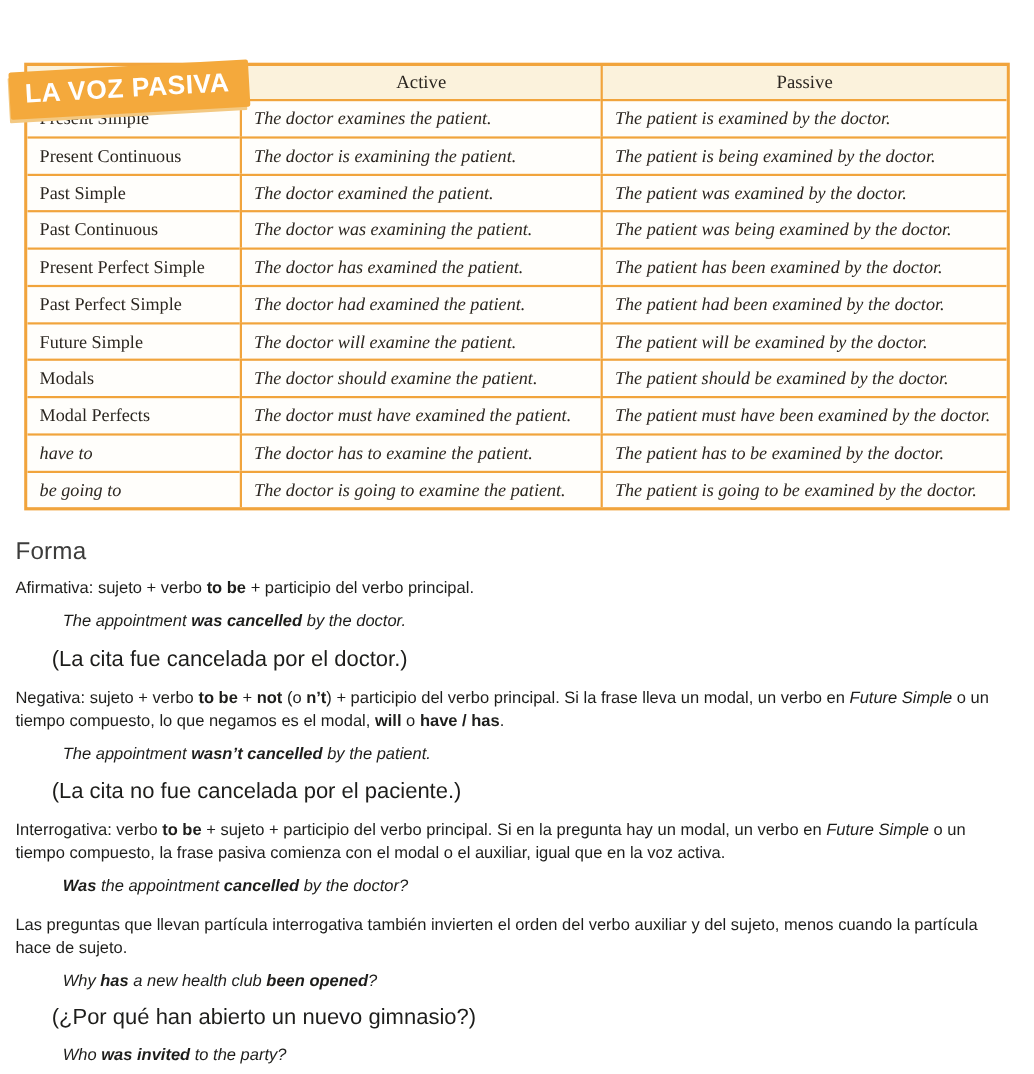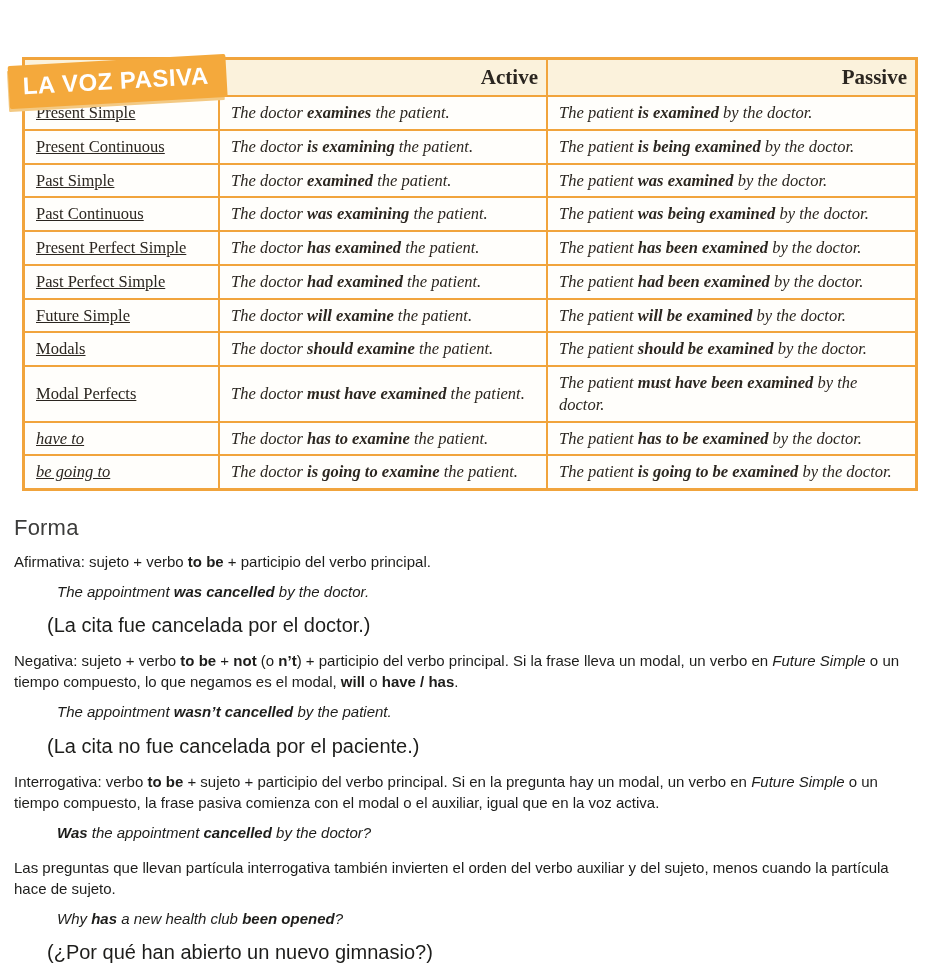--- a/index.html
+++ b/index.html
@@ -30,31 +30,31 @@
   table.passive{
     margin:57px 0 0 8px;width:890px;
     border-collapse:separate;border-spacing:0;
     border:3px solid var(--accent_orange);
     font-family:"Liberation Serif","DejaVu Serif",serif;
     color:var(--table_text);
     table-layout:fixed;
   }
   table.passive th{
     background:var(--header_cream);
-    font-weight:700;font-size:21px;padding:5px 8px;text-align:right;
+    font-weight:400;font-size:17px;padding:5px 8px;text-align:center;
   }
   table.passive th + th, table.passive td + td{border-left:2px solid var(--accent_orange);}
   table.passive td{
     border-top:2px solid var(--accent_orange);
     padding:5px 11px;font-size:16.5px;line-height:1.32;vertical-align:middle;
     background:#FFFEFB;
   }
-  td.tense{font-style:normal;background:var(--tense_peach);text-decoration:underline;}
+  td.tense{font-style:normal;background:var(--tense_peach);}
   td.sentence{font-style:italic;}
-  td.sentence b{font-weight:700;}
+  td.sentence b{font-weight:400;}
 
   
   h2.forma{
     font-size:22px;font-weight:400;color:#3C3C3B;
     margin:24px 0 10px 0;letter-spacing:.2px;
   }
   .rule{font-size:15px;line-height:1.4;margin:9px 0 5px 0;max-width:906px;}
   .rule .lead{font-weight:400;}
   .para{font-size:15px;line-height:1.4;margin:14px 0 5px 0;max-width:906px;}
   .example{margin:10px 0 11px 33px;}

